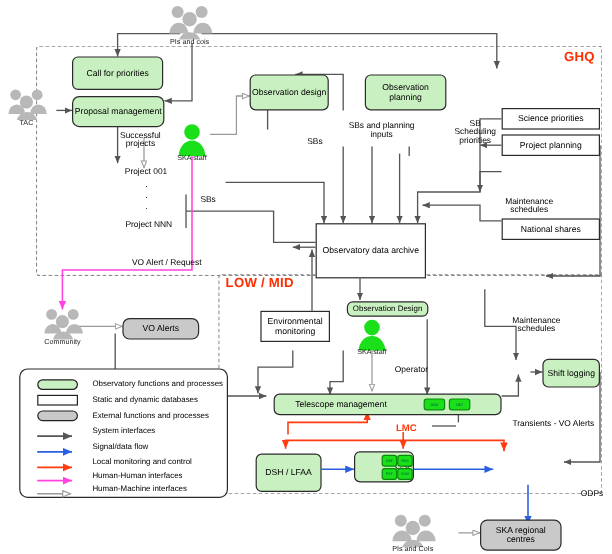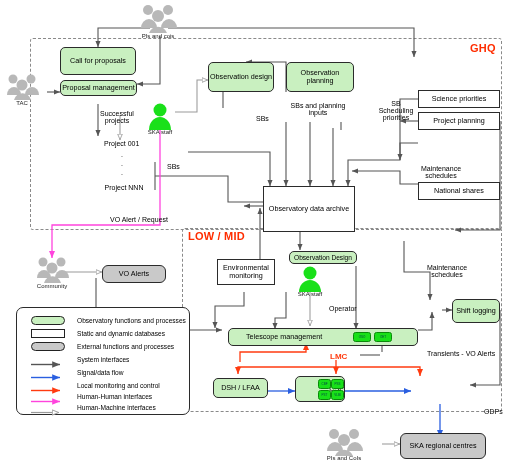--- a/index.html
+++ b/index.html
@@ -114,53 +114,53 @@
       <path d="M382,444 L400,444"></path>
     </g>
   </svg>
 
   <div class="zone" style="left:30px;top:38px;width:470px;height:190px;"></div>
   <div class="zonetag" style="left:470px;top:42px;">GHQ</div>
 
   <div class="zone" style="left:182px;top:228px;width:318px;height:182px;"></div>
   <div class="zonetag" style="left:188px;top:230px;">LOW / MID</div>
 
-  <div class="node proc" style="left:60px;top:47px;width:76px;height:28px;">Call for proposals</div>
-  <div class="node proc" style="left:60px;top:80px;width:77px;height:16px;">Proposal management</div>
+  <div class="node proc" style="left:60px;top:47px;width:76px;height:28px;">Call for priorities</div>
+  <div class="node proc" style="left:60px;top:80px;width:77px;height:26px;border-radius:6px;">Proposal management</div>
   <div class="node proc" style="left:208px;top:62px;width:66px;height:30px;">Observation design</div>
-  <div class="node proc" style="left:286px;top:62px;width:68px;height:30px;">Observation planning</div>
+  <div class="node proc" style="left:304px;top:62px;width:68px;height:30px;">Observation planning</div>
 
   <div class="node db" style="left:418px;top:90px;width:82px;height:18px;">Science priorities</div>
   <div class="node db" style="left:418px;top:112px;width:82px;height:18px;">Project planning</div>
   <div class="node db" style="left:418px;top:134px;width:82px;height:18px;margin-top:48px;">National shares</div>
 
   <div class="node db" style="left:263px;top:186px;width:92px;height:46px;">Observatory data archive</div>
 
   <div class="node ext" style="left:102px;top:265px;width:64px;height:18px;">VO Alerts</div>
   <div class="node db" style="left:217px;top:259px;width:58px;height:26px;">Environmental monitoring</div>
   <div class="node proc" style="left:289px;top:251px;width:68px;height:13px;font-size:6.6px;">Observation Design</div>
   <div class="node proc" style="left:452px;top:299px;width:48px;height:24px;">Shift logging</div>
 
   <div class="node proc" style="left:228px;top:328px;width:190px;height:18px;justify-content:flex-start;padding-left:17px;">
     <span>Telescope management</span>
   </div>
   <div class="badge" style="left:353px;top:332px;width:16px;height:8px;">OSO</div>
   <div class="badge" style="left:374px;top:332px;width:16px;height:8px;">OET</div>
 
-  <div class="node proc" style="left:213px;top:378px;width:55px;height:20px;">DSH / LFAA</div>
+  <div class="node proc" style="left:213px;top:378px;width:55px;height:32px;">DSH / LFAA</div>
 
   <div class="node proc" style="left:295px;top:376px;width:50px;height:26px;justify-content:flex-end;padding-left:12px;">
     <span>CSP</span>
   </div>
   <div class="badge" style="left:318px;top:379px;width:11px;height:8px;">CBF</div>
   <div class="badge" style="left:331px;top:379px;width:11px;height:8px;">PSS</div>
   <div class="badge" style="left:318px;top:390px;width:11px;height:8px;">PST</div>
   <div class="badge" style="left:331px;top:390px;width:11px;height:8px;">VLBI</div>
 
-  <div class="node ext" style="left:400px;top:433px;width:86px;height:26px;">SKA regional centres</div>
+  <div class="node ext" style="left:400px;top:433px;width:68px;height:26px;">SKA regional centres</div>
 
   <div class="lbl" style="left:46px;top:110px;width:60px;white-space:normal;text-align:center;">Successful projects</div>
   <div class="lbl" style="left:63px;top:140px;">Project 001</div>
   <div class="lbl" style="left:80px;top:151px;">.</div>
   <div class="lbl" style="left:80px;top:160px;">.</div>
   <div class="lbl" style="left:80px;top:169px;">.</div>
   <div class="lbl" style="left:62px;top:184px;width:42px;white-space:normal;text-align:center;">Project NNN</div>
 
   <div class="lbl" style="left:126px;top:163px;">SBs</div>
   <div class="lbl" style="left:215px;top:115px;">SBs</div>

